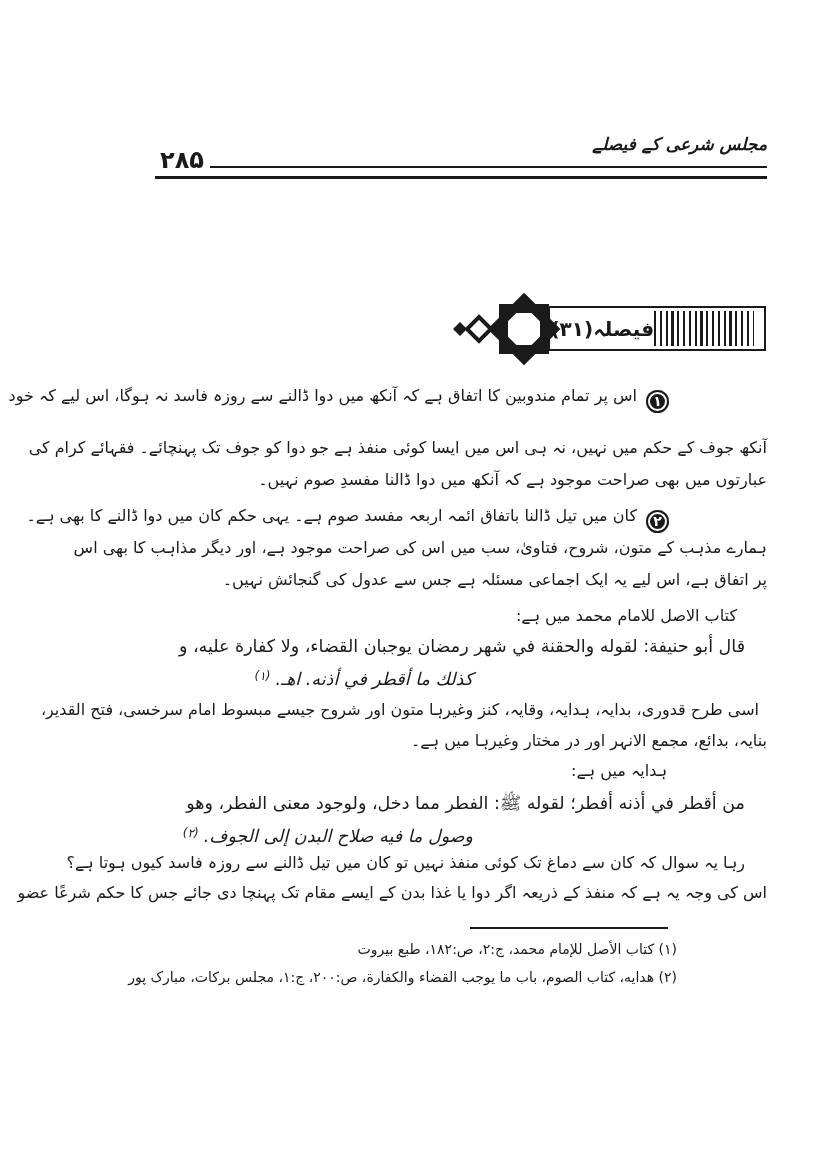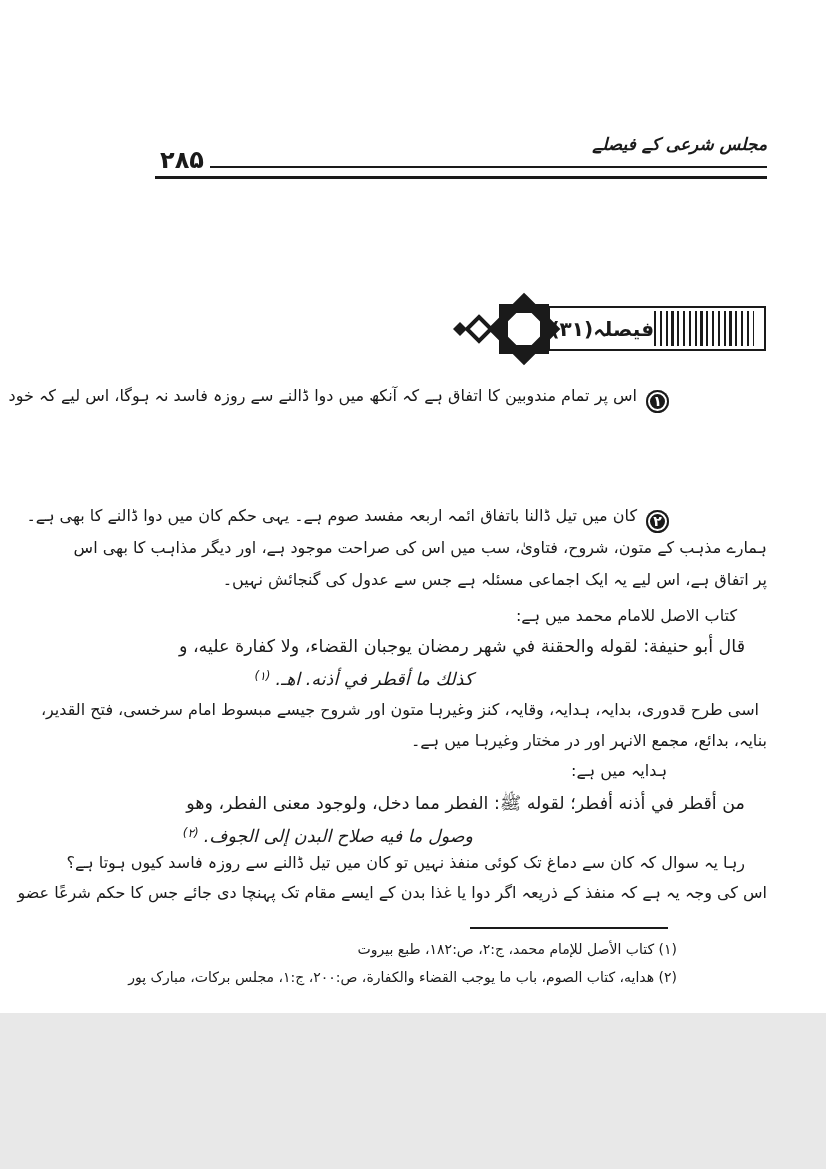--- a/index.html
+++ b/index.html
@@ -1,18 +1,18 @@
 <!DOCTYPE html>
 <html lang="ur" dir="rtl"><head>
 <meta charset="utf-8">
 <style>
   html,body{margin:0;padding:0;background:#e8e8e8;}
   .page{
     position:relative;
-    width:826px;height:1013px;
+    width:826px;height:1169px;
     margin:0 auto;
     background:#ffffff;
     color:#1a1a1a;
     font-family:"DejaVu Sans", sans-serif;
     overflow:hidden;
     direction:rtl;
   }
   
   .running-title{
     position:absolute; top:134px; right:59px;
@@ -97,20 +97,22 @@
   <svg class="ornament" width="112" height="74" viewBox="0 0 112 74" xmlns="http://www.w3.org/2000/svg">
     <path d="M10 30 L17 37 L10 44 L3 37 Z" fill="#1a1a1a"></path>
     <path d="M29 25 L41 37 L29 49 L17 37 Z" fill="#ffffff" stroke="#1a1a1a" stroke-width="4"></path>
     <path d="M74 7 L104 37 L74 67 L44 37 Z" fill="none" stroke="#1a1a1a" stroke-width="9"></path>
     <rect x="53.5" y="16.5" width="41" height="41" fill="none" stroke="#1a1a1a" stroke-width="9"></rect>
   </svg>
 
   <div class="line ind-p1" style="top:382px">
     <span class="num-circle">۱</span><span>اس پر تمام مندوبین کا اتفاق ہے کہ آنکھ میں دوا ڈالنے سے روزہ فاسد نہ ہوگا، اس لیے کہ خود</span>
   </div>
+  <div class="line" style="top:434px">آنکھ جوف کے حکم میں نہیں، نہ ہی اس میں ایسا کوئی منفذ ہے جو دوا کو جوف تک پہنچائے۔ فقہائے کرام کی</div>
+  <div class="line" style="top:466px">عبارتوں میں بھی صراحت موجود ہے کہ آنکھ میں دوا ڈالنا مفسدِ صوم نہیں۔</div>
 
   <div class="line ind-p1" style="top:502px">
     <span class="num-circle">۲</span><span>کان میں تیل ڈالنا باتفاق ائمہ اربعہ مفسد صوم ہے۔ یہی حکم کان میں دوا ڈالنے کا بھی ہے۔</span>
   </div>
   <div class="line" style="top:534px">ہمارے مذہب کے متون، شروح، فتاویٰ، سب میں اس کی صراحت موجود ہے، اور دیگر مذاہب کا بھی اس</div>
   <div class="line" style="top:566px">پر اتفاق ہے، اس لیے یہ ایک اجماعی مسئلہ ہے جس سے عدول کی گنجائش نہیں۔</div>
 
   <div class="line ind-h1" style="top:602px">کتاب الاصل للامام محمد میں ہے:</div>
 
   <div class="line arabic ind-sm" style="top:632px">قال أبو حنيفة: لقوله والحقنة في شهر رمضان يوجبان القضاء، ولا كفارة عليه، و</div>

